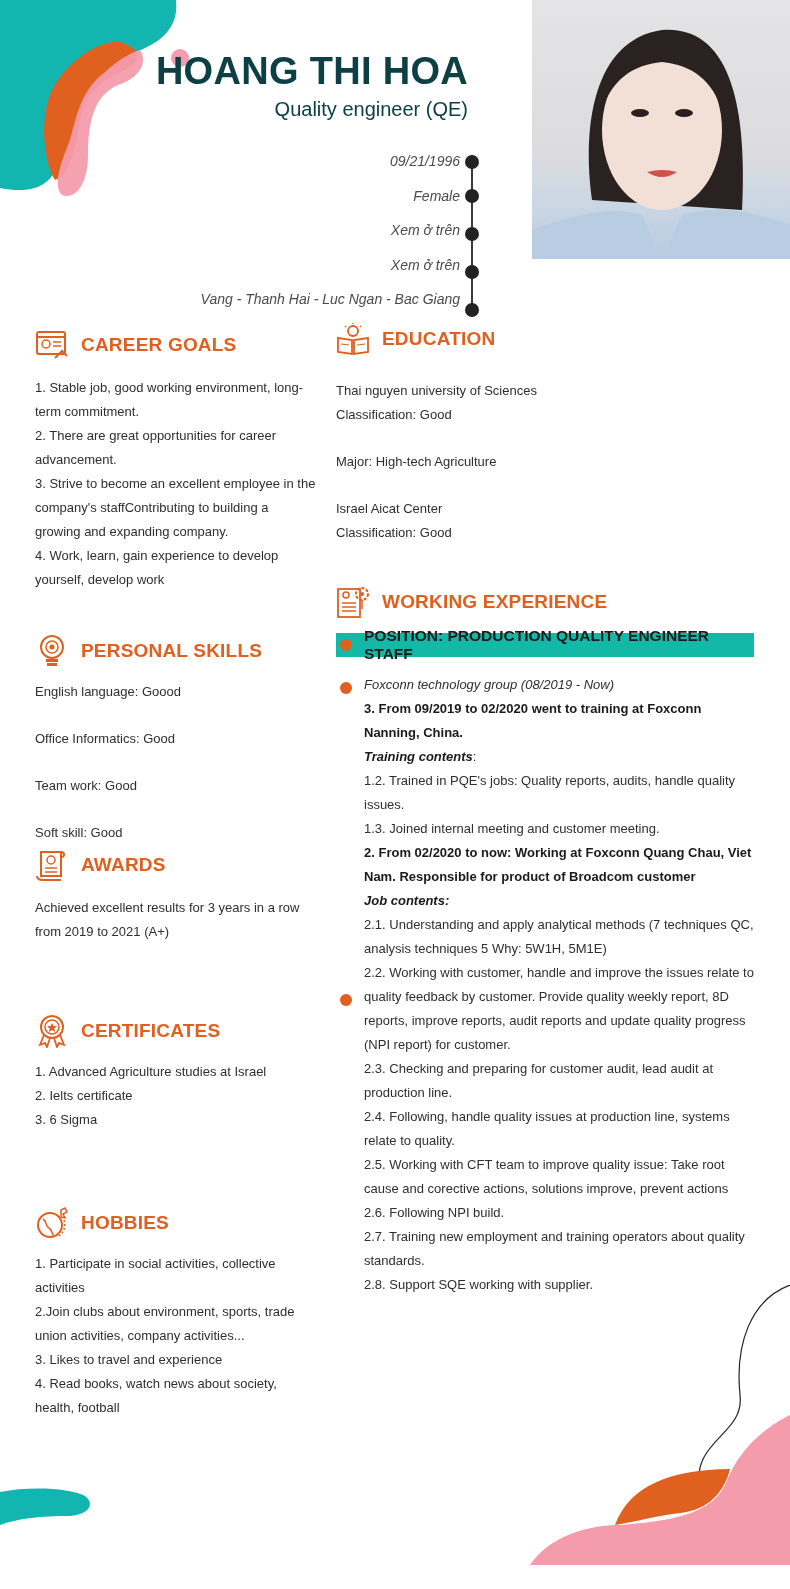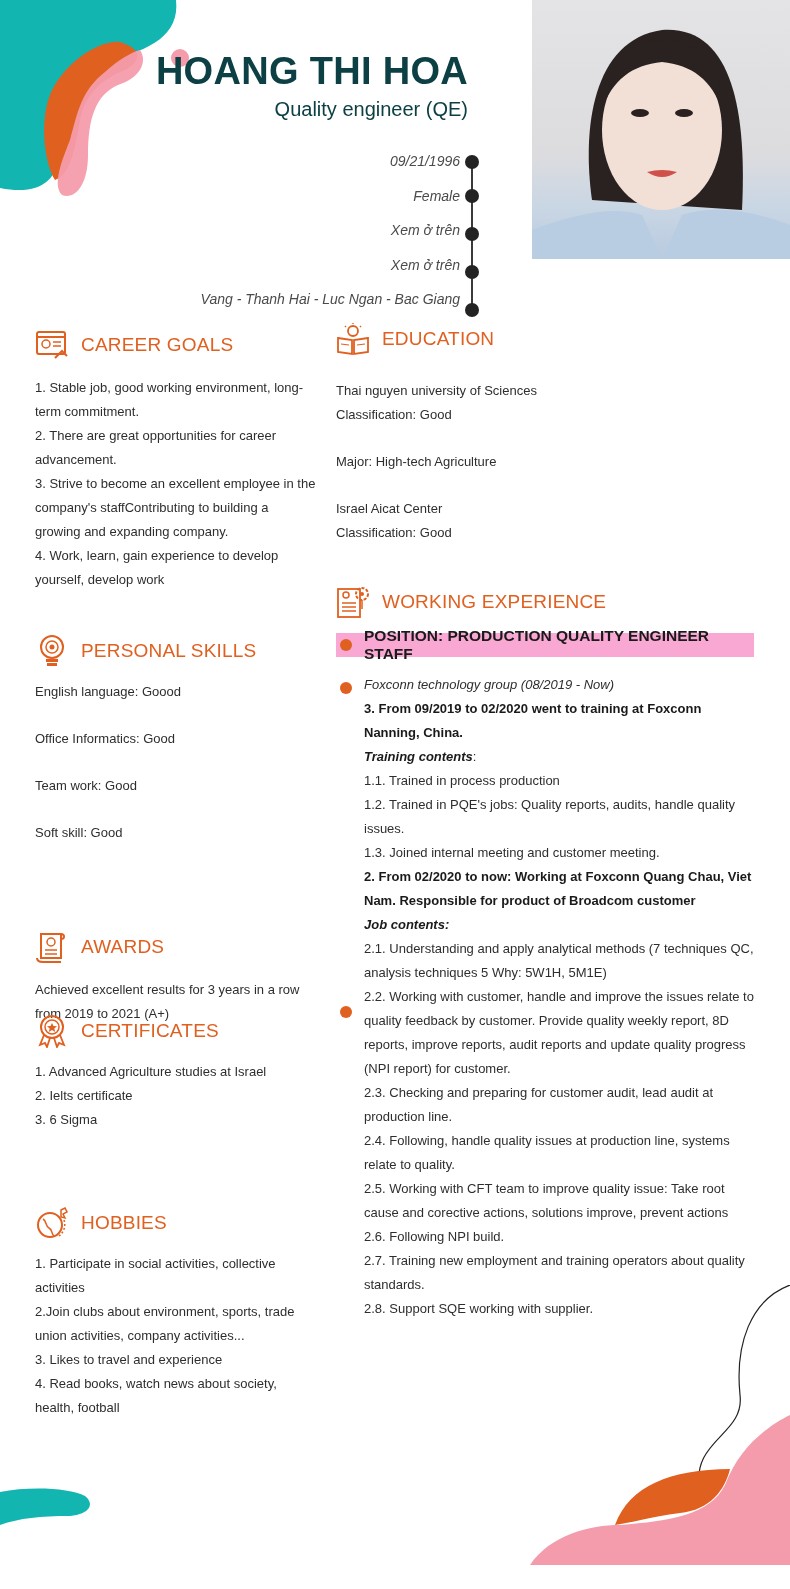--- a/index.html
+++ b/index.html
@@ -24,27 +24,27 @@
     background: linear-gradient(180deg, #e4e4e6 0%, #dcdcdf 60%, #c9d6e4 80%, #b9cbe0 100%);
     overflow: hidden;
   }
   .info-list { position: absolute; right: 330px; top: 152px; text-align: right; font-style: italic; }
   .info-item { height: 34.5px; font-size: 14px; color: #4a4a4a; line-height: 18px; }
   .timeline-line { position: absolute; left: 471px; top: 163px; width: 2px; height: 148px; background: #3a3a3a; }
   .dot { position: absolute; left: 465px; width: 14px; height: 14px; border-radius: 50%; background: #232323; }
 
   .section-head { display: flex; align-items: center; gap: 12px; }
   .section-head .ico { width: 34px; height: 34px; }
-  .section-head .title { font-size: 19px; font-weight: normal; color: #e06020; letter-spacing: 0.2px; }
+  .section-head .title { font-size: 19px; font-weight: bold; color: #e06020; letter-spacing: 0.2px; }
   .col-left { position: absolute; left: 35px; width: 282px; }
   .col-right { position: absolute; left: 336px; width: 420px; }
   .para { font-size: 13px; line-height: 24px; color: #2e2e2e; }
   .gap { margin-top: 23px; }
   .pos-bar {
-    background: #f9a8d4; height: 24px; display: flex; align-items: center;
+    background: #14b8a6; height: 24px; display: flex; align-items: center;
     font-weight: bold; font-size: 15.5px; color: #1a1a1a; width: 418px;
   }
   .bullet { width: 12px; height: 12px; border-radius: 50%; background: #e06020; display: inline-block; flex: 0 0 12px; margin: 0 12px 0 4px; }
   .exp-row { display: flex; align-items: center; }
   .exp-row .bullet { margin-top: 6px; }
   .b { font-weight: bold; color: #1a1a1a; }
   .bi { font-weight: bold; font-style: italic; color: #1a1a1a; }
   .it { font-style: italic; }
 </style>
 </head>
@@ -119,21 +119,21 @@
     <span class="title">PERSONAL SKILLS</span>
   </div>
   <div class="para" style="margin-top:12px">
     <div>English language: Goood</div>
     <div class="gap">Office Informatics: Good</div>
     <div class="gap">Team work: Good</div>
     <div class="gap">Soft skill: Good</div>
   </div>
 </div>
 
-<div class="col-left" style="top:930px">
+<div class="col-left" style="top:848px">
   <div class="section-head">
     <svg class="ico" viewBox="0 0 34 34">
       <path d="M6,4 L26,4 L26,28 L6,28 Z" fill="none" stroke="#e06020" stroke-width="2"></path>
       <path d="M26,4 C30,4 30,9 26,9" fill="none" stroke="#e06020" stroke-width="2"></path>
       <path d="M2,28 C2,32 6,32 8,32 L26,32" fill="none" stroke="#e06020" stroke-width="2"></path>
       <circle cx="16" cy="12" r="4" fill="none" stroke="#e06020" stroke-width="1.5"></circle>
       <line x1="10" y1="20" x2="22" y2="20" stroke="#e06020" stroke-width="1.5"></line>
       <line x1="10" y1="24" x2="22" y2="24" stroke="#e06020" stroke-width="1.5"></line>
     </svg>
     <span class="title">AWARDS</span>
@@ -223,21 +223,20 @@
   <div class="exp-row para" style="margin-top:16px">
     <span class="bullet"></span>
     <span class="it">Foxconn technology group (08/2019 - Now)</span>
   </div>
 
   <div class="exp-row para">
     <span class="bullet"></span>
     <div>
       <div class="b">3. From 09/2019 to 02/2020 went to training at Foxconn Nanning, China.</div>
       <div><span class="bi">Training contents</span><span>:</span></div>
-      <div>1.1. Trained in process production</div>
       <div>1.2. Trained in PQE's jobs: Quality reports, audits, handle quality issues.</div>
       <div>1.3. Joined internal meeting and customer meeting.</div>
       <div class="b">2. From 02/2020 to now: Working at Foxconn Quang Chau, Viet Nam. Responsible for product of Broadcom customer</div>
       <div class="bi">Job contents:</div>
       <div>2.1. Understanding and apply analytical methods (7 techniques QC, analysis techniques 5 Why: 5W1H, 5M1E)</div>
       <div>2.2. Working with customer, handle and improve the issues relate to quality feedback by customer. Provide quality weekly report, 8D reports, improve reports, audit reports and update quality progress (NPI report) for customer.</div>
       <div>2.3. Checking and preparing for customer audit, lead audit at production line.</div>
       <div>2.4. Following, handle quality issues at production line, systems relate to quality.</div>
       <div>2.5. Working with CFT team to improve quality issue: Take root cause and corective actions, solutions improve, prevent actions</div>
       <div>2.6. Following NPI build.</div>

